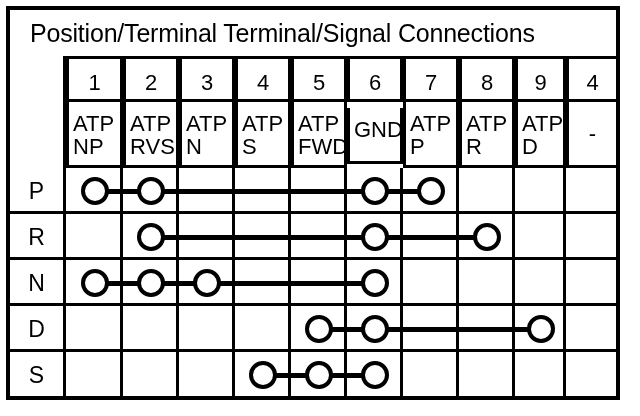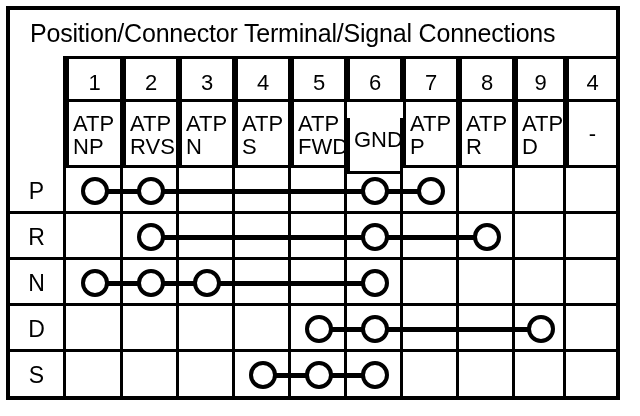--- a/index.html
+++ b/index.html
@@ -144,21 +144,21 @@
   }
 </style>
 </head>
 <body>
 
 <div id="page">
 
   <div id="table-frame">
 
     <div id="title-band">
-      <div id="page-title">Position/Connector Terminal/Signal Connections</div>
+      <div id="page-title">Position/Terminal Terminal/Signal Connections</div>
     </div>
 
     <div id="grid">
         <div class="cell no-bottom" style="left: 0px; top: 0px; width: 56px; height: 112px;"></div>
         <div class="cell has-top has-left" style="left: 56px; top: 0px; width: 57px; height: 46px;">
           <div class="ctext num-txt">1</div>
         </div>
         <div class="cell has-top has-left" style="left: 113px; top: 0px; width: 56px; height: 46px;">
           <div class="ctext num-txt">2</div>
         </div>
@@ -194,21 +194,21 @@
         </div>
         <div class="cell has-left" style="left: 169px; top: 46px; width: 56px; height: 66px;">
           <div class="ctext sig-txt">ATP<br>N</div>
         </div>
         <div class="cell has-left" style="left: 225px; top: 46px; width: 56px; height: 66px;">
           <div class="ctext sig-txt">ATP<br>S</div>
         </div>
         <div class="cell has-left" style="left: 281px; top: 46px; width: 56px; height: 66px;">
           <div class="ctext sig-txt">ATP<br>FWD</div>
         </div>
-        <div class="cell has-left" style="left: 337px; top: 62px; width: 56px; height: 56px;">
+        <div class="cell has-left" style="left: 337px; top: 52px; width: 56px; height: 56px;">
           <div class="ctext sig-txt">GND</div>
         </div>
         <div class="cell has-left" style="left: 393px; top: 46px; width: 56px; height: 66px;">
           <div class="ctext sig-txt">ATP<br>P</div>
         </div>
         <div class="cell has-left" style="left: 449px; top: 46px; width: 56px; height: 66px;">
           <div class="ctext sig-txt">ATP<br>R</div>
         </div>
         <div class="cell has-left" style="left: 505px; top: 46px; width: 51px; height: 66px;">
           <div class="ctext sig-txt">ATP<br>D</div>

